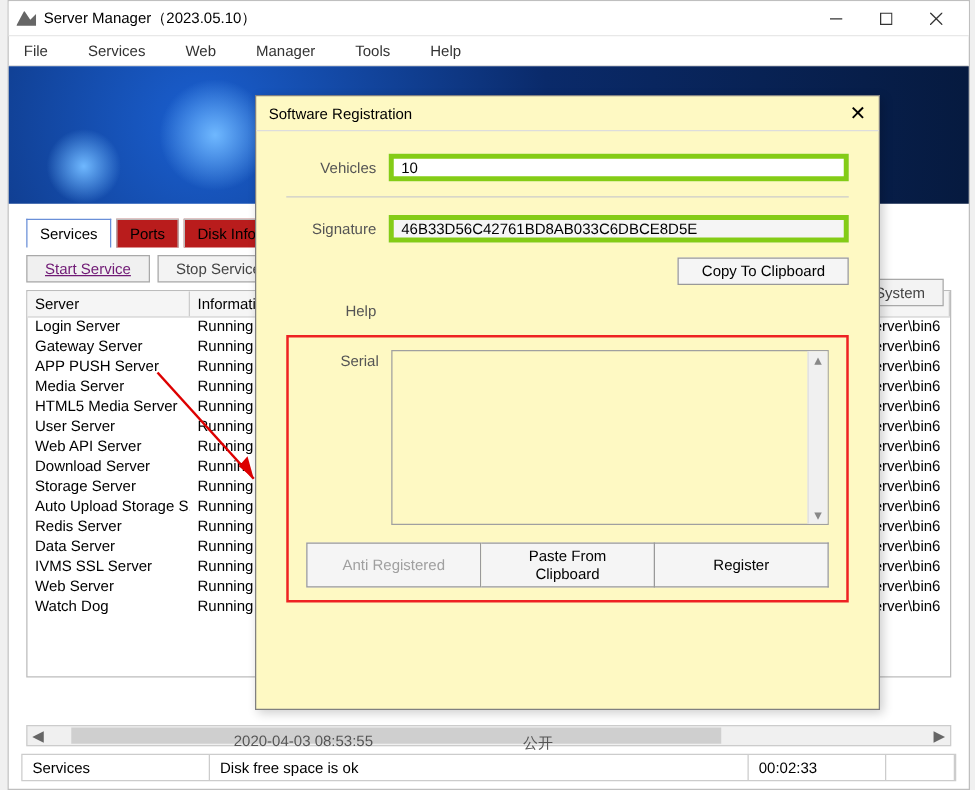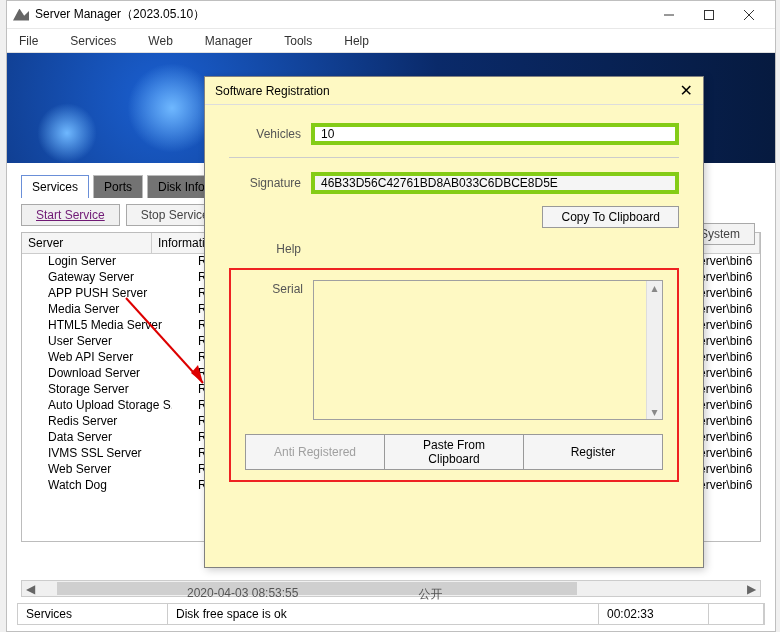--- a/index.html
+++ b/index.html
@@ -16,35 +16,35 @@
 
 .menubar { height: 24px; display: flex; align-items: center; gap: 32px; padding: 0 12px; color: #333; border-bottom: 1px solid #e0e0e0; }
 .menubar span { cursor: default; }
 
 .banner { height: 110px; background: radial-gradient(circle at 20% 40%, #1a5fd0 0%, #0a2a6a 45%, #061a3f 100%); position: relative; overflow: hidden; }
 .banner::before, .banner::after { content: ""; position: absolute; border-radius: 50%; background: radial-gradient(circle, #6fb8ff 0%, rgba(111,184,255,0) 70%); }
 .banner::before { width: 90px; height: 90px; top: 10px; left: 120px; }
 .banner::after { width: 60px; height: 60px; top: 50px; left: 30px; }
 
 .tabs { display: flex; gap: 4px; margin: 12px 0 0 14px; }
-.tab { padding: 4px 10px; border: 1px solid #bbb; border-bottom: none; background: #737373; }
+.tab { padding: 4px 10px; border: 1px solid #bbb; border-bottom: none; background: #b91c1c; }
 .tab.active { border-color: #6a8fd8; background: #fff; }
 
 .toolbar { display: flex; gap: 6px; margin: 6px 0 6px 14px; align-items: center; }
 .btn { padding: 3px 14px; border: 1px solid #a9a9a9; background: #f3f3f3; color: #444; }
 .btn.disabled { color: #701a75; background: #f0f0f0; text-decoration: underline; }
 .exitbtn { position: absolute; right: 20px; top: 222px; }
 
 .grid { margin: 0 14px; border: 1px solid #bcbcbc; height: 310px; overflow: hidden; background: #fff; }
 .gridhead { display: flex; background: #f5f5f5; border-bottom: 1px solid #ccc; }
 .gh { padding: 3px 6px; border-right: 1px solid #ccc; background: #f5f5f5; }
 .col-server { width: 130px; } .col-info { width: 60px; flex: 1; } .col-path { width: 75px; }
 .gridbody { }
 .row { display: flex; height: 16px; }
-.cell { padding: 0 6px; white-space: nowrap; overflow: hidden; margin-left: 20px; }
+.cell { padding: 0 6px; white-space: nowrap; overflow: hidden; }
 .arrow { position: absolute; left: 114px; top: 292px; width: 92px; height: 100px; pointer-events: none; z-index: 5; }
 
 .statusbar { position: absolute; bottom: 6px; left: 10px; right: 10px; height: 22px; display: flex; border: 1px solid #ccc; background: #fff; }
 .statusbar div { padding: 3px 8px; border-right: 1px solid #ccc; }
 .sb1 { width: 150px; } .sb2 { flex: 1; } .sb3 { width: 110px; } .sb4 { width: 55px; }
 
 .bgrow { position: absolute; bottom: 28px; left: 180px; color: #555; font-size: 11px; display:flex; gap: 120px; }
 
 .hscroll { position: absolute; bottom: 34px; left: 14px; right: 14px; height: 17px; background: #f0f0f0; border: 1px solid #ccc; display: flex; align-items: center; }
 .hscroll .thumb { margin-left: 18px; width: 520px; height: 13px; background: #cfcfcf; }

